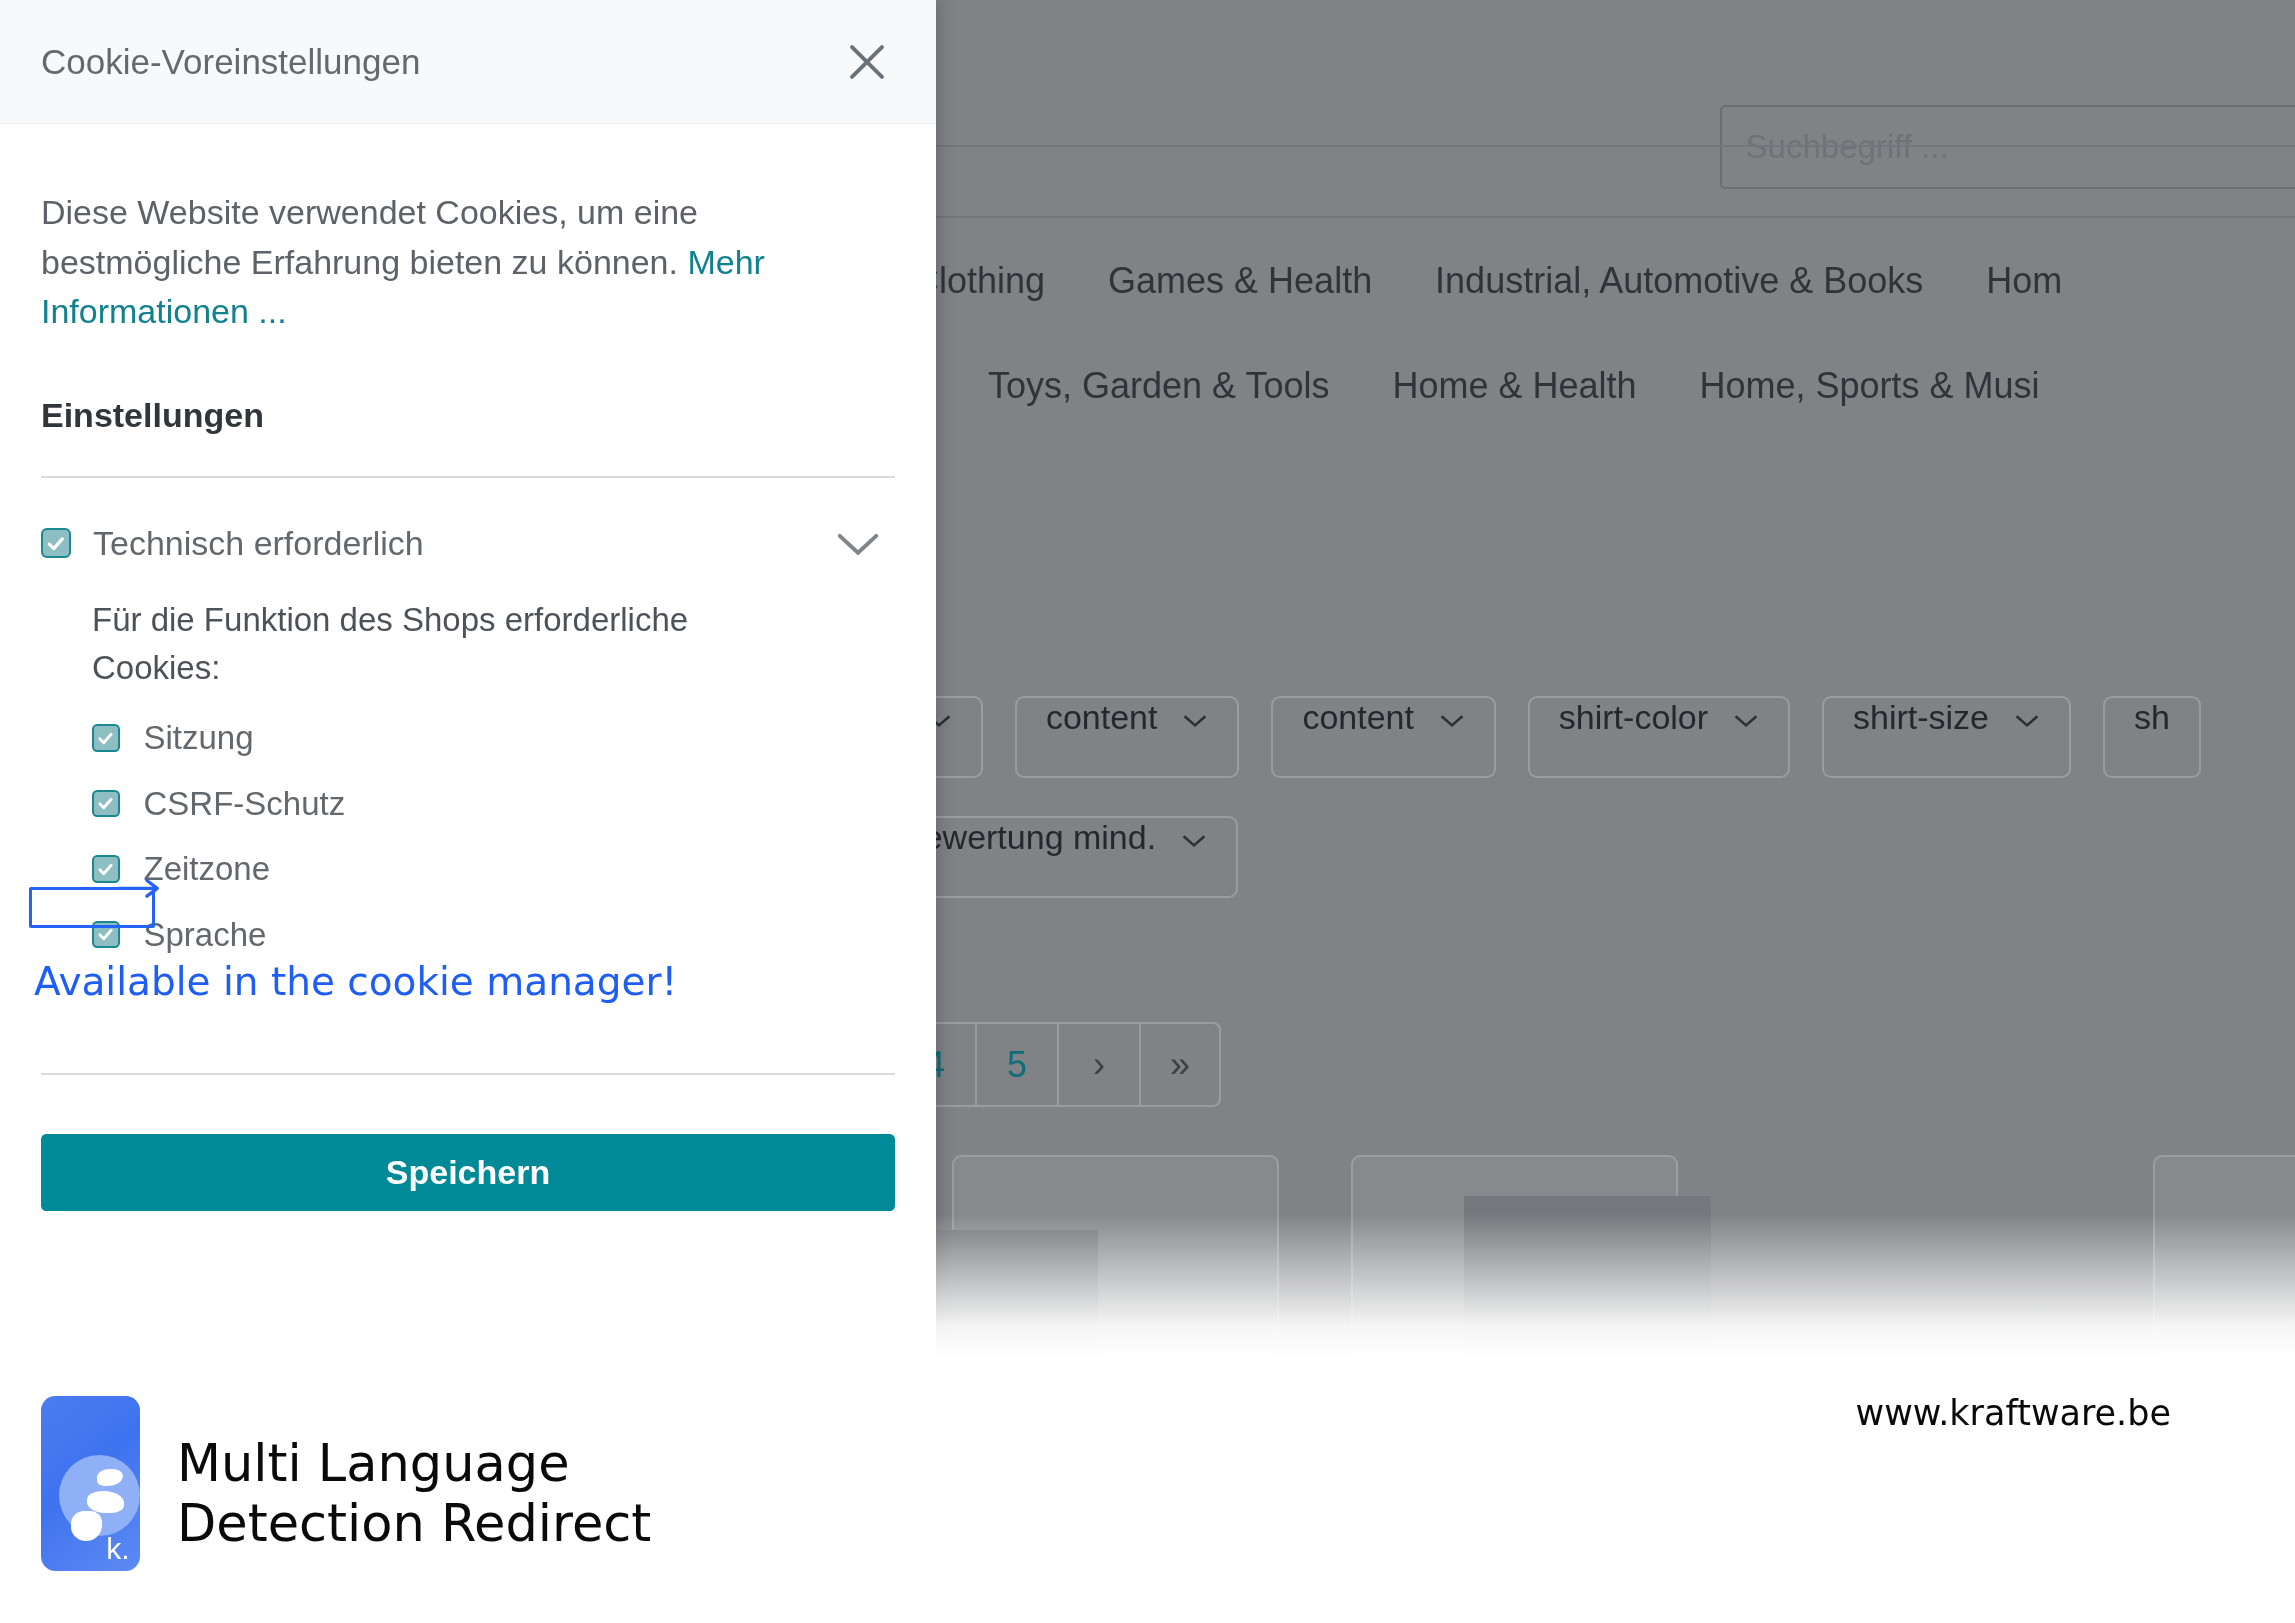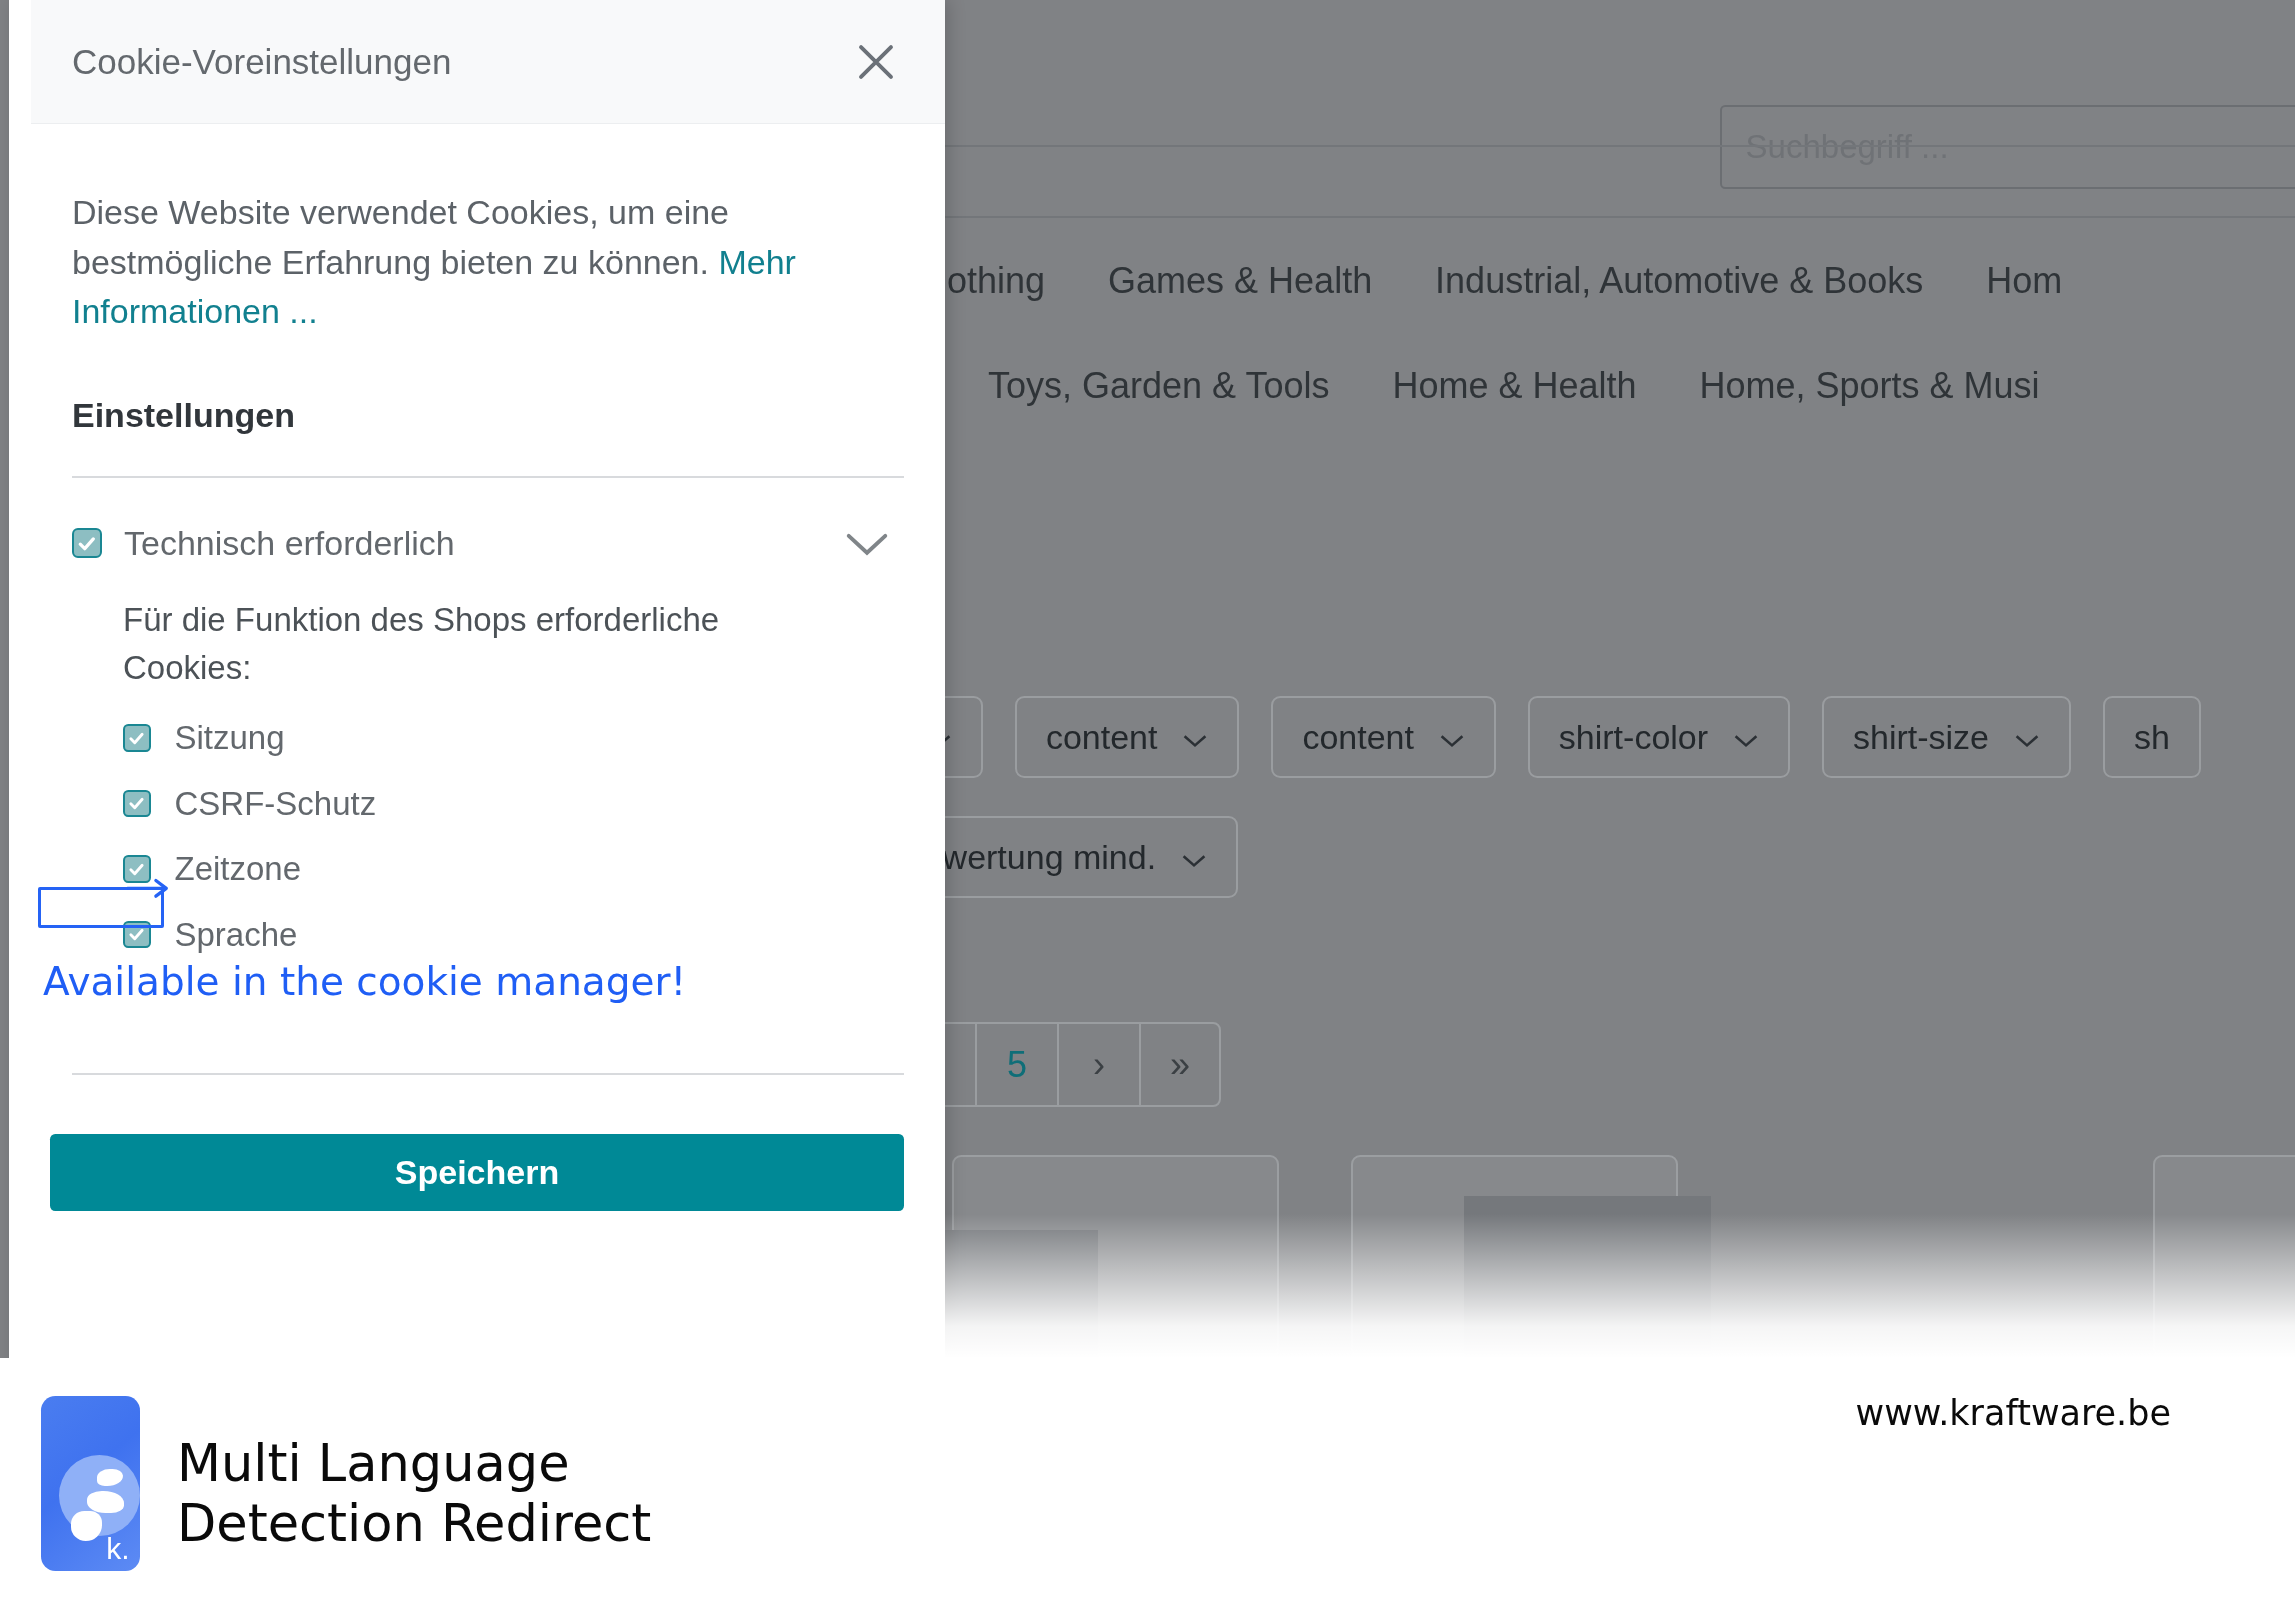--- a/index.html
+++ b/index.html
@@ -51,21 +51,21 @@
   #nav-row2 { left: 821px; top: 365px; }
   .nav-item {
     display: inline-block; font-size: 36px; color: #2f3438;
     margin-right: 60px; vertical-align: top;
   }
 
   .filter-row { position: absolute; white-space: nowrap; }
   #filter-row1 { left: 870px; top: 696px; }
   #filter-row2 { left: 870px; top: 816px; }
   .filter-chip {
-    display: inline-flex; align-items: center; justify-content: center;
+    display: inline-flex; justify-content: center;
     height: 82px; padding: 0 29px;
     border: 2px solid #9a9da0; border-radius: 9.2px;
     font-size: 34px; color: #23282c; margin-right: 29px;
     vertical-align: top;
   }
   .filter-chip .chev { margin-left: 25px; display: inline-block; }
 
   .pager { position: absolute; left: 811px; top: 1022px; display: flex; }
   .pager-cell {
     width: 82px; height: 85px; border: 2px solid #9a9da0;
@@ -79,26 +79,25 @@
 
   .card {
     position: absolute; top: 1155px; width: 327px; height: 203px;
     border: 2px solid #9b9ea1; border-radius: 9.2px;
     background: rgba(255,255,255,0.06);
   }
   .card .thumb { position: absolute; background: #75787c; }
 
   
   #modal {
-    position: absolute; left: 9px; top: 0;
+    position: absolute; left: 0; top: 0;
     width: 936px; height: 1447px;
     background: #ffffff;
     box-shadow: 3.9px 0 17px rgba(0,0,0,0.18);
     overflow: hidden;
-    padding-left: 22px;
   }
   #modal-head {
     position: relative; height: 124px;
     background: #f8f9fa;
     border-bottom: 1.3px solid #eceef0;
     display: flex; align-items: center;
   }
   #modal-title {
     margin-left: 41px; font-size: 35px; color: #64696e; font-weight: 400;
   }

